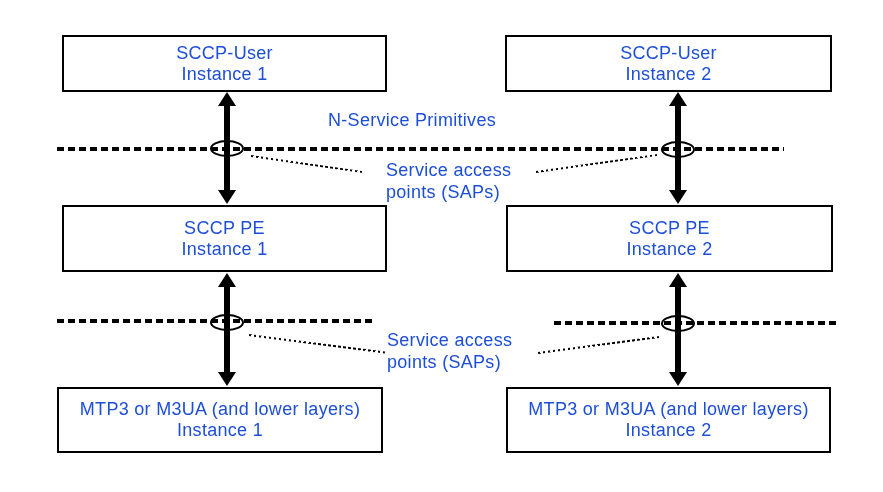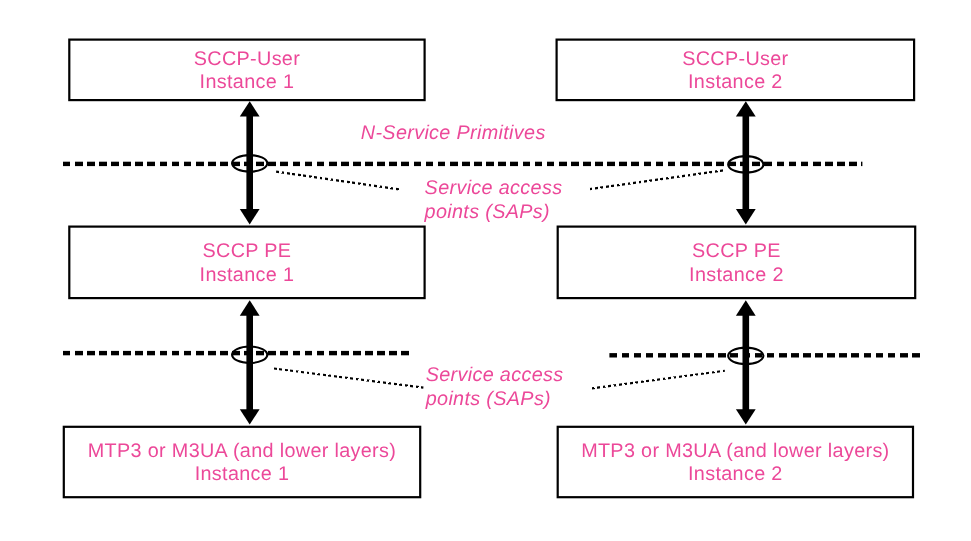--- a/index.html
+++ b/index.html
@@ -1,21 +1,21 @@
 <!DOCTYPE html>
 <html><head>
 <meta charset="utf-8">
 <style>
   html,body{margin:0;padding:0;background:#ffffff;}
   #canvas{
     position:relative;
     width:883px;height:492px;
     background:#ffffff;
     font-family:"Liberation Sans", sans-serif;
-    color:#ec4899;
+    color:#1d4ed8;
     overflow:hidden;
   }
   .box{
     position:absolute;
     box-sizing:border-box;
     border:2px solid #000;
     background:#fff;
     display:flex;
     flex-direction:column;
     align-items:center;
@@ -24,21 +24,20 @@
     font-size:18px;
     line-height:21px;
     letter-spacing:0.3px;
   }
   .lbl{
     position:absolute;
     font-size:18px;
     letter-spacing:0.3px;
     line-height:21px;
     white-space:nowrap;
-    font-style:italic;
   }
   .lbl2{line-height:22px;}
   .dash{
     position:absolute;
     height:4px;
     background:repeating-linear-gradient(90deg,#000 0 7px,transparent 7px 11px);
   }
   .dots{
     position:absolute;
     height:2px;

